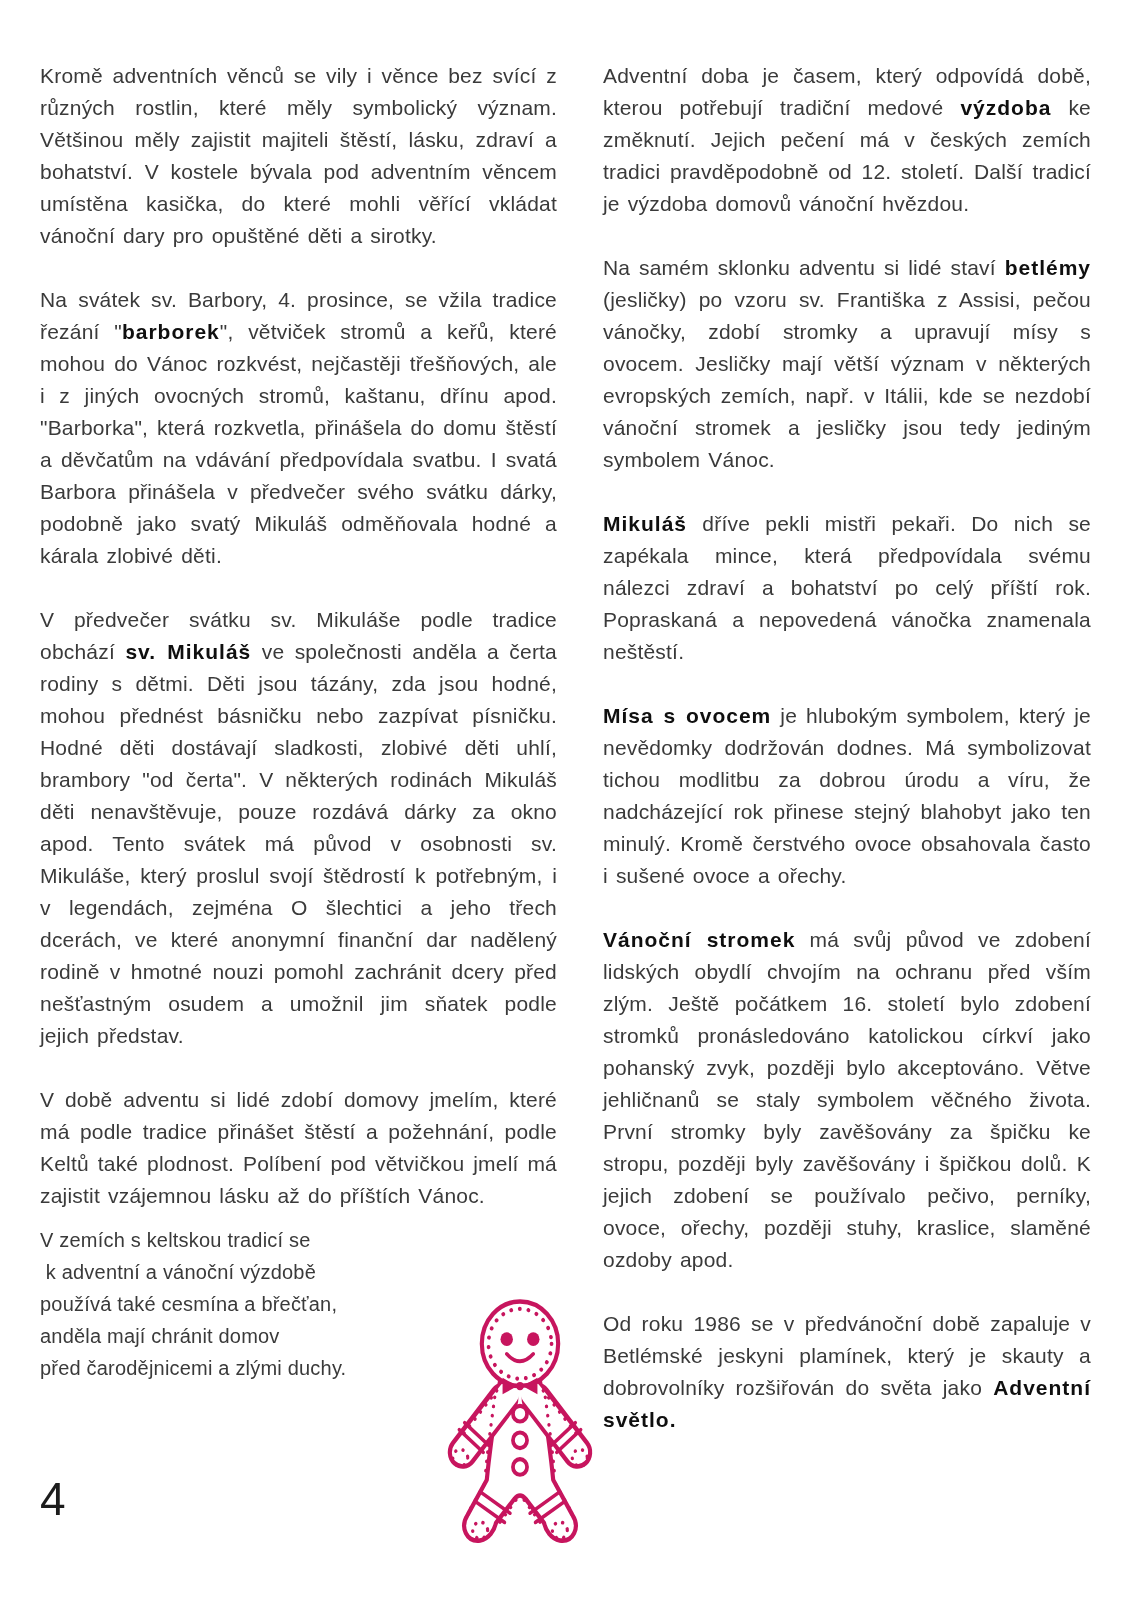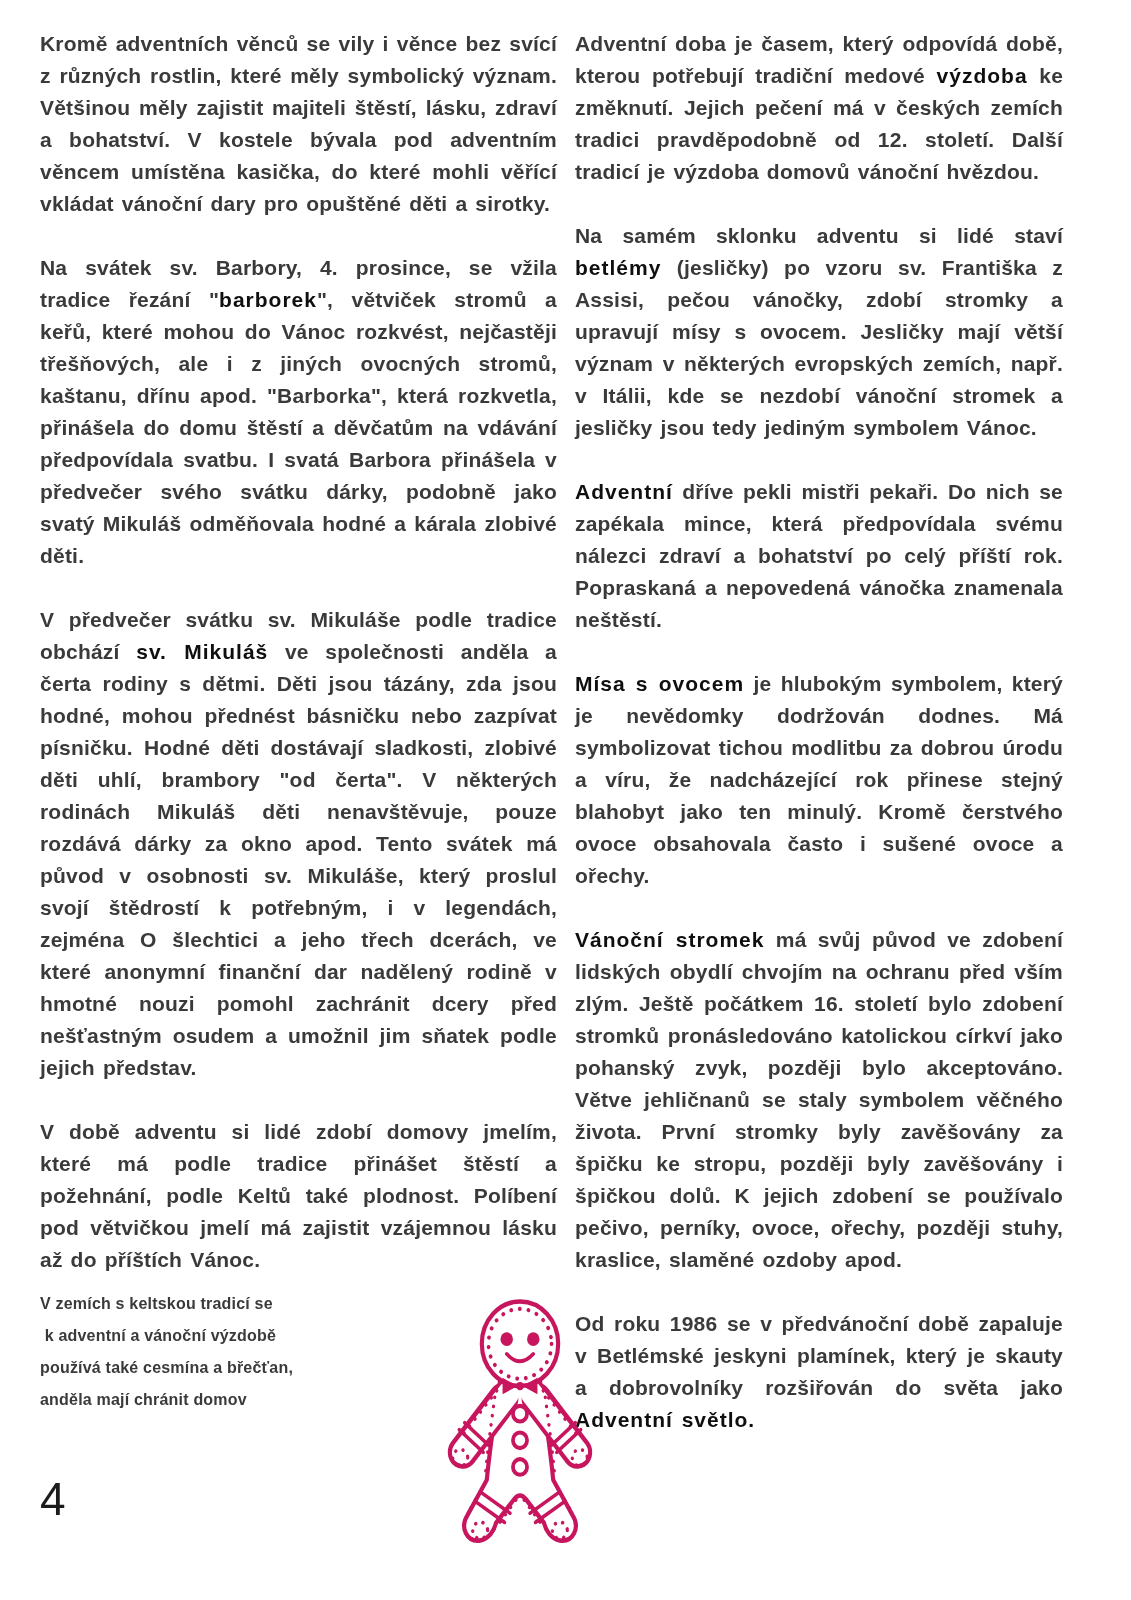--- a/index.html
+++ b/index.html
@@ -1,31 +1,31 @@
 <!DOCTYPE html>
 <html style="--text: #3a3a3a; --bold: #0f0f0f; --accent: #c7155e;"><head>
 <meta charset="utf-8">
 <style>
   * { margin:0; padding:0; box-sizing:border-box; }
   html,body { background:#ffffff; }
   .page {
     position:relative; width:1131px; height:1600px; background:#fff;
     overflow:hidden; font-family:"Liberation Sans", sans-serif;
   }
-  .columns { position:absolute; top:28px; left:40px; display:flex; gap:18px;font-weight:bold; }
+  .columns { position:absolute; top:60px; left:40px; display:flex; gap:46px; }
   .col-left  { width:517px; }
   .col-right { width:488px; }
   p.para {
     font-size:21px; line-height:32px; letter-spacing:0.2px; word-spacing:2px;
     color:var(--text,#3a3a3a); text-align:justify; margin:0 0 32px 0;
   }
   p.para.no-gap { margin-bottom:12px; }
   p.para b { color:var(--bold,#0f0f0f); letter-spacing:1px; }
   .wrap-lines div {
-    font-size:16px; line-height:32px; letter-spacing:0.2px;
+    font-size:20px; line-height:32px; letter-spacing:0.2px;
     color:var(--text,#3a3a3a); white-space:pre;
   }
   .gingerbread { position:absolute; left:437px; top:1296px; }
   .page-number {
     position:absolute; left:40px; top:1476px;
     font-size:46px; line-height:1; color:#1c1c1c; font-weight:400;
   }
 </style>
 </head>
 <body>
@@ -38,26 +38,27 @@
           <p class="para"><span>Kromě adventních věnců se vily i věnce bez svící z různých rostlin, které měly symbolický význam. Většinou měly zajistit majiteli štěstí, lásku, zdraví a bohatství. V kostele bývala pod adventním věncem umístěna kasička, do které mohli věřící vkládat vánoční dary pro opuštěné děti a sirotky.</span></p>
           <p class="para"><span>Na svátek sv. Barbory, 4. prosince, se vžila tradice řezání "</span><b>barborek</b><span>", větviček stromů a keřů, které mohou do Vánoc rozkvést, nejčastěji třešňových, ale i z jiných ovocných stromů, kaštanu, dřínu apod. "Barborka", která rozkvetla, přinášela do domu štěstí a děvčatům na vdávání předpovídala svatbu. I svatá Barbora přinášela v předvečer svého svátku dárky, podobně jako svatý Mikuláš odměňovala hodné a kárala zlobivé děti.</span></p>
           <p class="para"><span>V předvečer svátku sv. Mikuláše podle tradice obchází </span><b>sv. Mikuláš</b><span> ve společnosti anděla a čerta rodiny s dětmi. Děti jsou tázány, zda jsou hodné, mohou přednést básničku nebo zazpívat písničku. Hodné děti dostávají sladkosti, zlobivé děti uhlí, brambory "od čerta". V některých rodinách Mikuláš děti nenavštěvuje, pouze rozdává dárky za okno apod. Tento svátek má původ v osobnosti sv. Mikuláše, který proslul svojí štědrostí k potřebným, i v legendách, zejména O šlechtici a jeho třech dcerách, ve které anonymní finanční dar nadělený rodině v hmotné nouzi pomohl zachránit dcery před nešťastným osudem a umožnil jim sňatek podle jejich představ.</span></p>
           <p class="para no-gap"><span>V době adventu si lidé zdobí domovy jmelím, které má podle tradice přinášet štěstí a požehnání, podle Keltů také plodnost. Políbení pod větvičkou jmelí má zajistit vzájemnou lásku až do příštích Vánoc.</span></p>
         </div>
       <div class="wrap-lines">
           <div>V zemích s keltskou tradicí se</div>
           <div>&nbsp;k adventní a vánoční výzdobě</div>
           <div>používá také cesmína a břečťan,</div>
           <div>anděla mají chránit domov</div>
+          <div>před čarodějnicemi a zlými duchy.</div>
         </div>
     </div>
     <div class="col-right">
         <p class="para"><span>Adventní doba je časem, který odpovídá době, kterou potřebují tradiční medové </span><b>výzdoba</b><span> ke změknutí. Jejich pečení má v českých zemích tradici pravděpodobně od 12. století. Další tradicí je výzdoba domovů vánoční hvězdou.</span></p>
         <p class="para"><span>Na samém sklonku adventu si lidé staví </span><b>betlémy</b><span> (jesličky) po vzoru sv. Františka z Assisi, pečou vánočky, zdobí stromky a upravují mísy s ovocem. Jesličky mají větší význam v některých evropských zemích, např. v Itálii, kde se nezdobí vánoční stromek a jesličky jsou tedy jediným symbolem Vánoc.</span></p>
-        <p class="para"><b>Adventní</b><span> dříve pekli mistři pekaři. Do nich se zapékala mince, která předpovídala svému nálezci zdraví a bohatství po celý příští rok. Popraskaná a nepovedená vánočka znamenala neštěstí.</span></p>
+        <p class="para"><b>Mikuláš</b><span> dříve pekli mistři pekaři. Do nich se zapékala mince, která předpovídala svému nálezci zdraví a bohatství po celý příští rok. Popraskaná a nepovedená vánočka znamenala neštěstí.</span></p>
         <p class="para"><b>Mísa s ovocem</b><span> je hlubokým symbolem, který je nevědomky dodržován dodnes. Má symbolizovat tichou modlitbu za dobrou úrodu a víru, že nadcházející rok přinese stejný blahobyt jako ten minulý. Kromě čerstvého ovoce obsahovala často i sušené ovoce a ořechy.</span></p>
         <p class="para"><b>Vánoční stromek</b><span> má svůj původ ve zdobení lidských obydlí chvojím na ochranu před vším zlým. Ještě počátkem 16. století bylo zdobení stromků pronásledováno katolickou církví jako pohanský zvyk, později bylo akceptováno. Větve jehličnanů se staly symbolem věčného života. První stromky byly zavěšovány za špičku ke stropu, později byly zavěšovány i špičkou dolů. K jejich zdobení se používalo pečivo, perníky, ovoce, ořechy, později stuhy, kraslice, slaměné ozdoby apod.</span></p>
         <p class="para"><span>Od roku 1986 se v předvánoční době zapaluje v Betlémské jeskyni plamínek, který je skauty a dobrovolníky rozšiřován do světa jako </span><b>Adventní světlo.</b></p>
       </div>
   </div>
 
   <svg class="gingerbread" width="166" height="250" viewBox="0 0 200 272" preserveAspectRatio="none">
     <g stroke="var(--accent,#c7155e)" fill="none" stroke-linecap="round" stroke-linejoin="round">
 
       <path d="M76 92 C 70 128 64 162 60 200 L 37 238 C 27 252 36 268 52 266 C 63 264 69 255 71 247 L 93 221 Q 100 213 107 221 L 129 247 C 131 255 137 264 148 266 C 164 268 173 252 163 238 L 140 200 C 136 162 130 128 124 92 Z" fill="#ffffff" stroke-width="5"></path>

